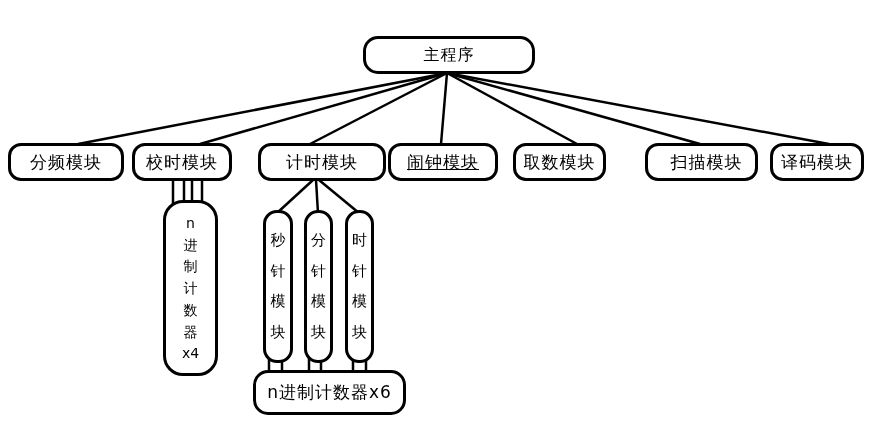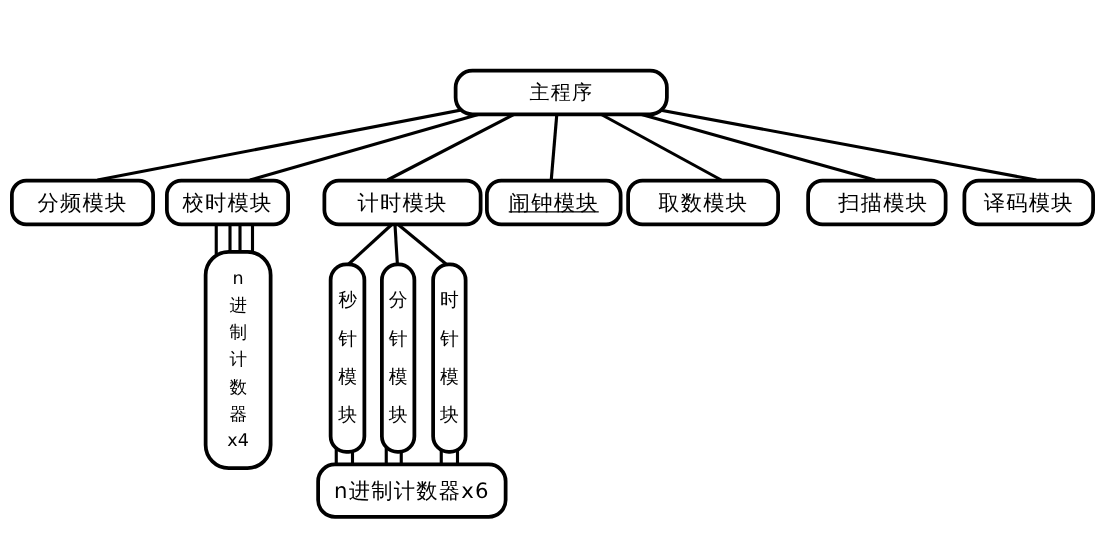--- a/index.html
+++ b/index.html
@@ -31,30 +31,30 @@
     color: #000000;
     display: flex;
     align-items: center;
     justify-content: center;
     font-size: 17px;
     letter-spacing: 1px;
     white-space: nowrap;
   }
   .node.root {
     left: 363px; top: 36px; width: 172px; height: 38px;
-    border-radius: 15px; font-size: 16px; margin-top: 19px;
+    border-radius: 15px; font-size: 16px;
   }
   .node.l2 { top: 143px; height: 38px; }
   .node.m0 { left: 8px;   width: 116px; }
   .node.m1 { left: 132px; width: 100px; }
   .node.m2 { left: 258px; width: 128px; }
   .node.m3 { left: 388px; width: 110px; text-decoration: underline; }
-  .node.m4 { left: 501px; width: 123px; }
+  .node.m4 { left: 513px; width: 93px; }
   .node.m5 { left: 645px; width: 113px; padding-left: 10px; }
-  .node.m6 { left: 770px; width: 106px; }
+  .node.m6 { left: 770px; width: 94px; }
   .node.vbox {
     flex-direction: column;
     justify-content: space-evenly;
     letter-spacing: 0;
     font-size: 14px;
     line-height: 1;
     padding: 5px 0;
   }
   .node.c4 {
     left: 163px; top: 200px; width: 55px; height: 176px;

